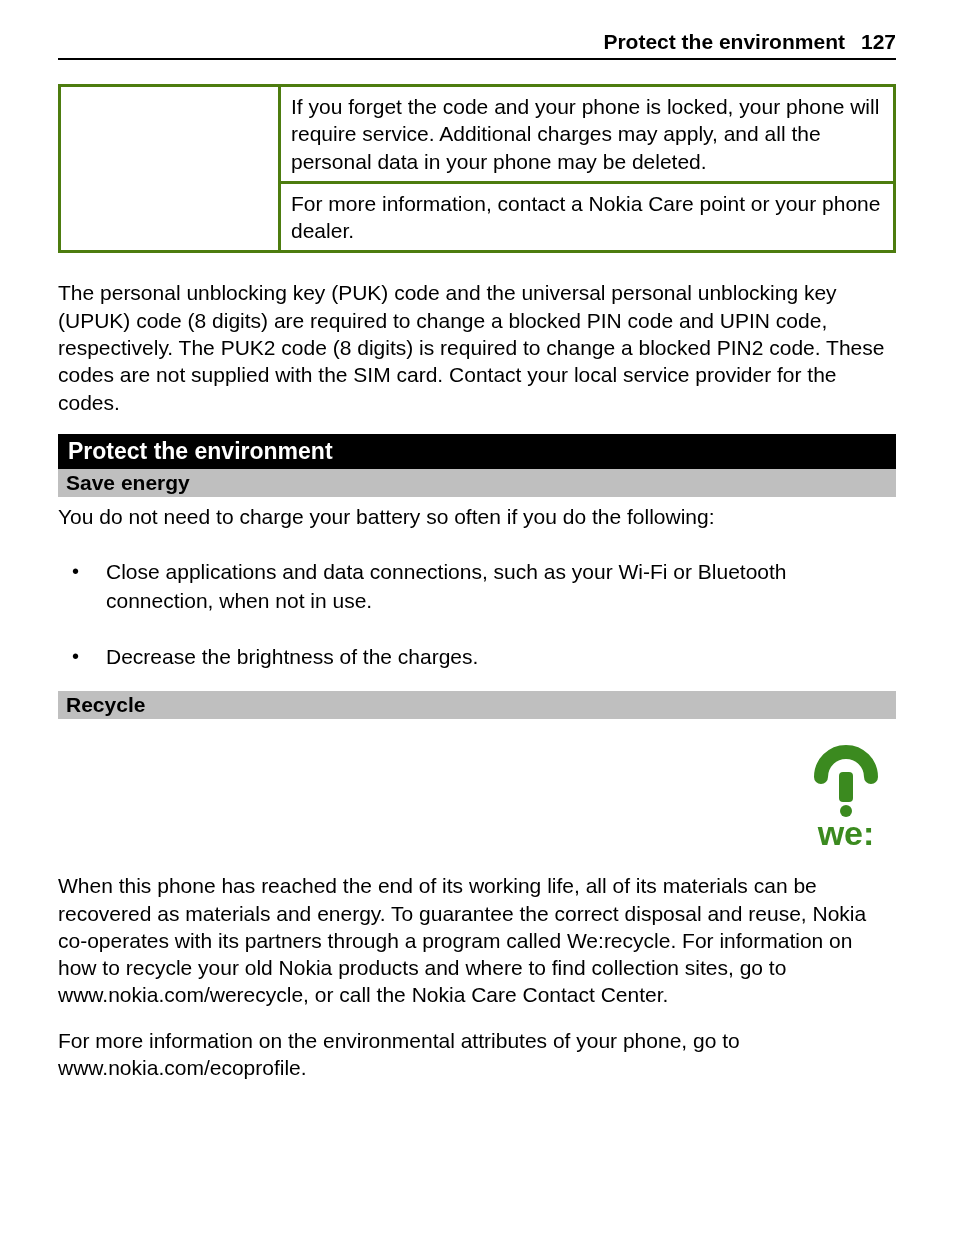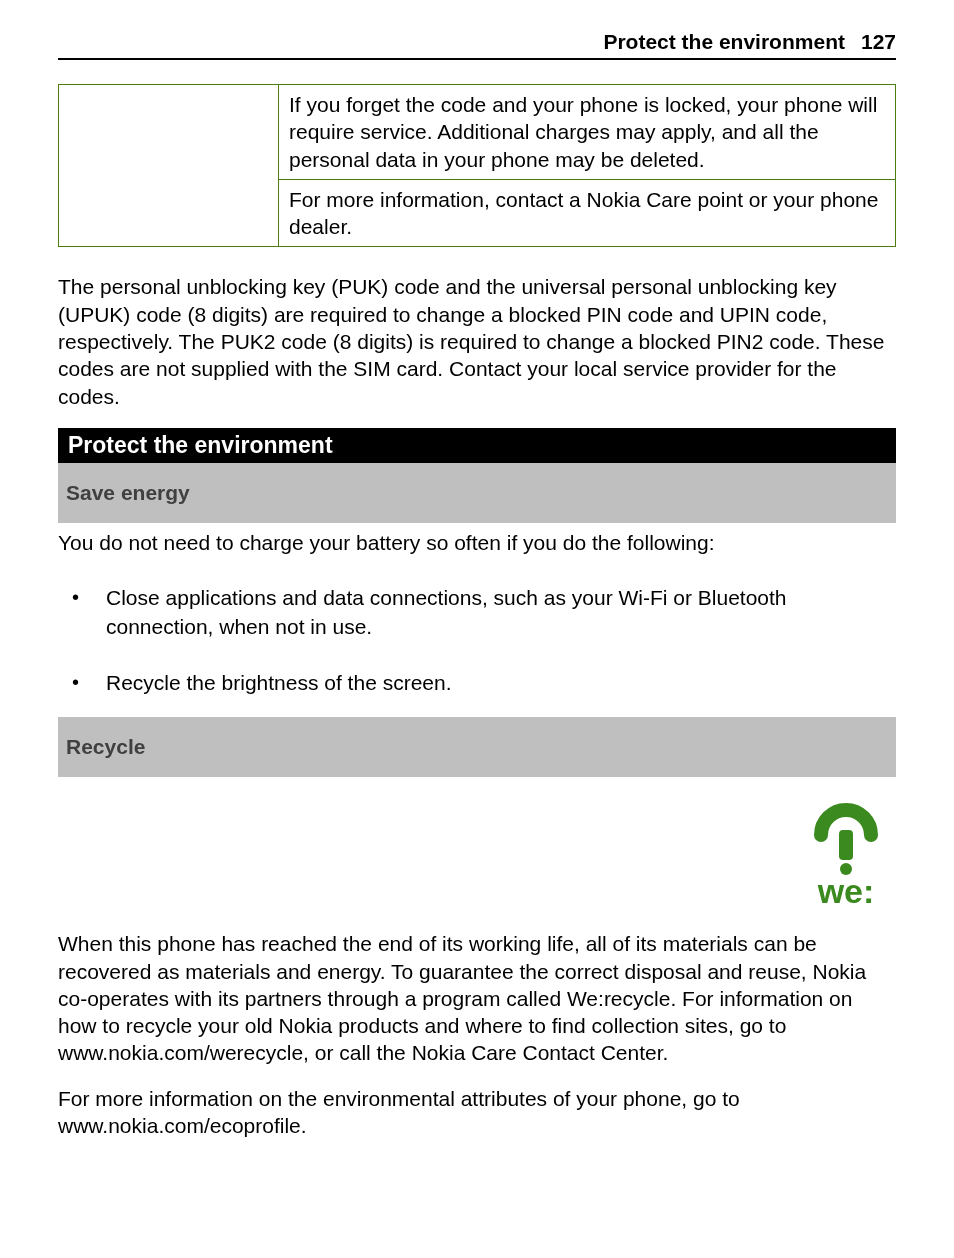--- a/index.html
+++ b/index.html
@@ -23,21 +23,21 @@
     border-bottom: 2px solid #000;
     margin-bottom: 24px;
   }
   .header-num { margin-left: 16px; }
   table.codebox {
     border-collapse: collapse;
     width: 100%;
     margin-bottom: 26px;
   }
   table.codebox td {
-    border: 1px solid #4d7c0f;
+    border: 3px solid #4d7c0f;
     padding: 6px 10px;
     vertical-align: top;
     line-height: 1.3;
   }
   table.codebox td.leftcol {
     width: 220px;
   }
   .para {
     line-height: 1.3;
     margin-bottom: 18px;
@@ -45,24 +45,24 @@
   .section-black {
     background: #000;
     color: #fff;
     font-weight: bold;
     font-size: 23px;
     padding: 4px 10px;
     margin-bottom: 0;
   }
   .section-grey {
     background: #bfbfbf;
-    color: #404040;
+    color: #000000;
     font-weight: bold;
     font-size: 21px;
-    padding: 18px 8px;
+    padding: 2px 8px;
     margin-top: 0;
   }
   .intro {
     margin-top: 6px;
     margin-bottom: 0;
     line-height: 1.3;
   }
   ul.tips {
     list-style: none;
     margin: 0 0 20px 0;
@@ -112,21 +112,21 @@
 
   <p class="para">The personal unblocking key (PUK) code and the universal personal unblocking key (UPUK) code (8 digits) are required to change a blocked PIN code and UPIN code, respectively. The PUK2 code (8 digits) is required to change a blocked PIN2 code. These codes are not supplied with the SIM card. Contact your local service provider for the codes.</p>
 
   <div class="section-black">Protect the environment</div>
   <div class="section-grey">Save energy</div>
 
   <p class="intro">You do not need to charge your battery so often if you do the following:</p>
 
   <ul class="tips">
     <li>Close applications and data connections, such as your Wi-Fi or Bluetooth connection, when not in use.</li>
-    <li>Recycle the brightness of the screen.</li>
+    <li>Decrease the brightness of the charges.</li>
   </ul>
 
   <div class="section-grey">Recycle</div>
 
   <div class="logo-wrap">
     <svg class="logo-svg" width="100" height="110" viewBox="0 0 100 110">
 
       <path d="M 25 38 A 25 25 0 1 1 75 38" fill="none" stroke="#3b8a1f" stroke-width="14" stroke-linecap="round"></path>
 
       <rect x="43" y="33" width="14" height="30" rx="4" fill="#3b8a1f"></rect>

